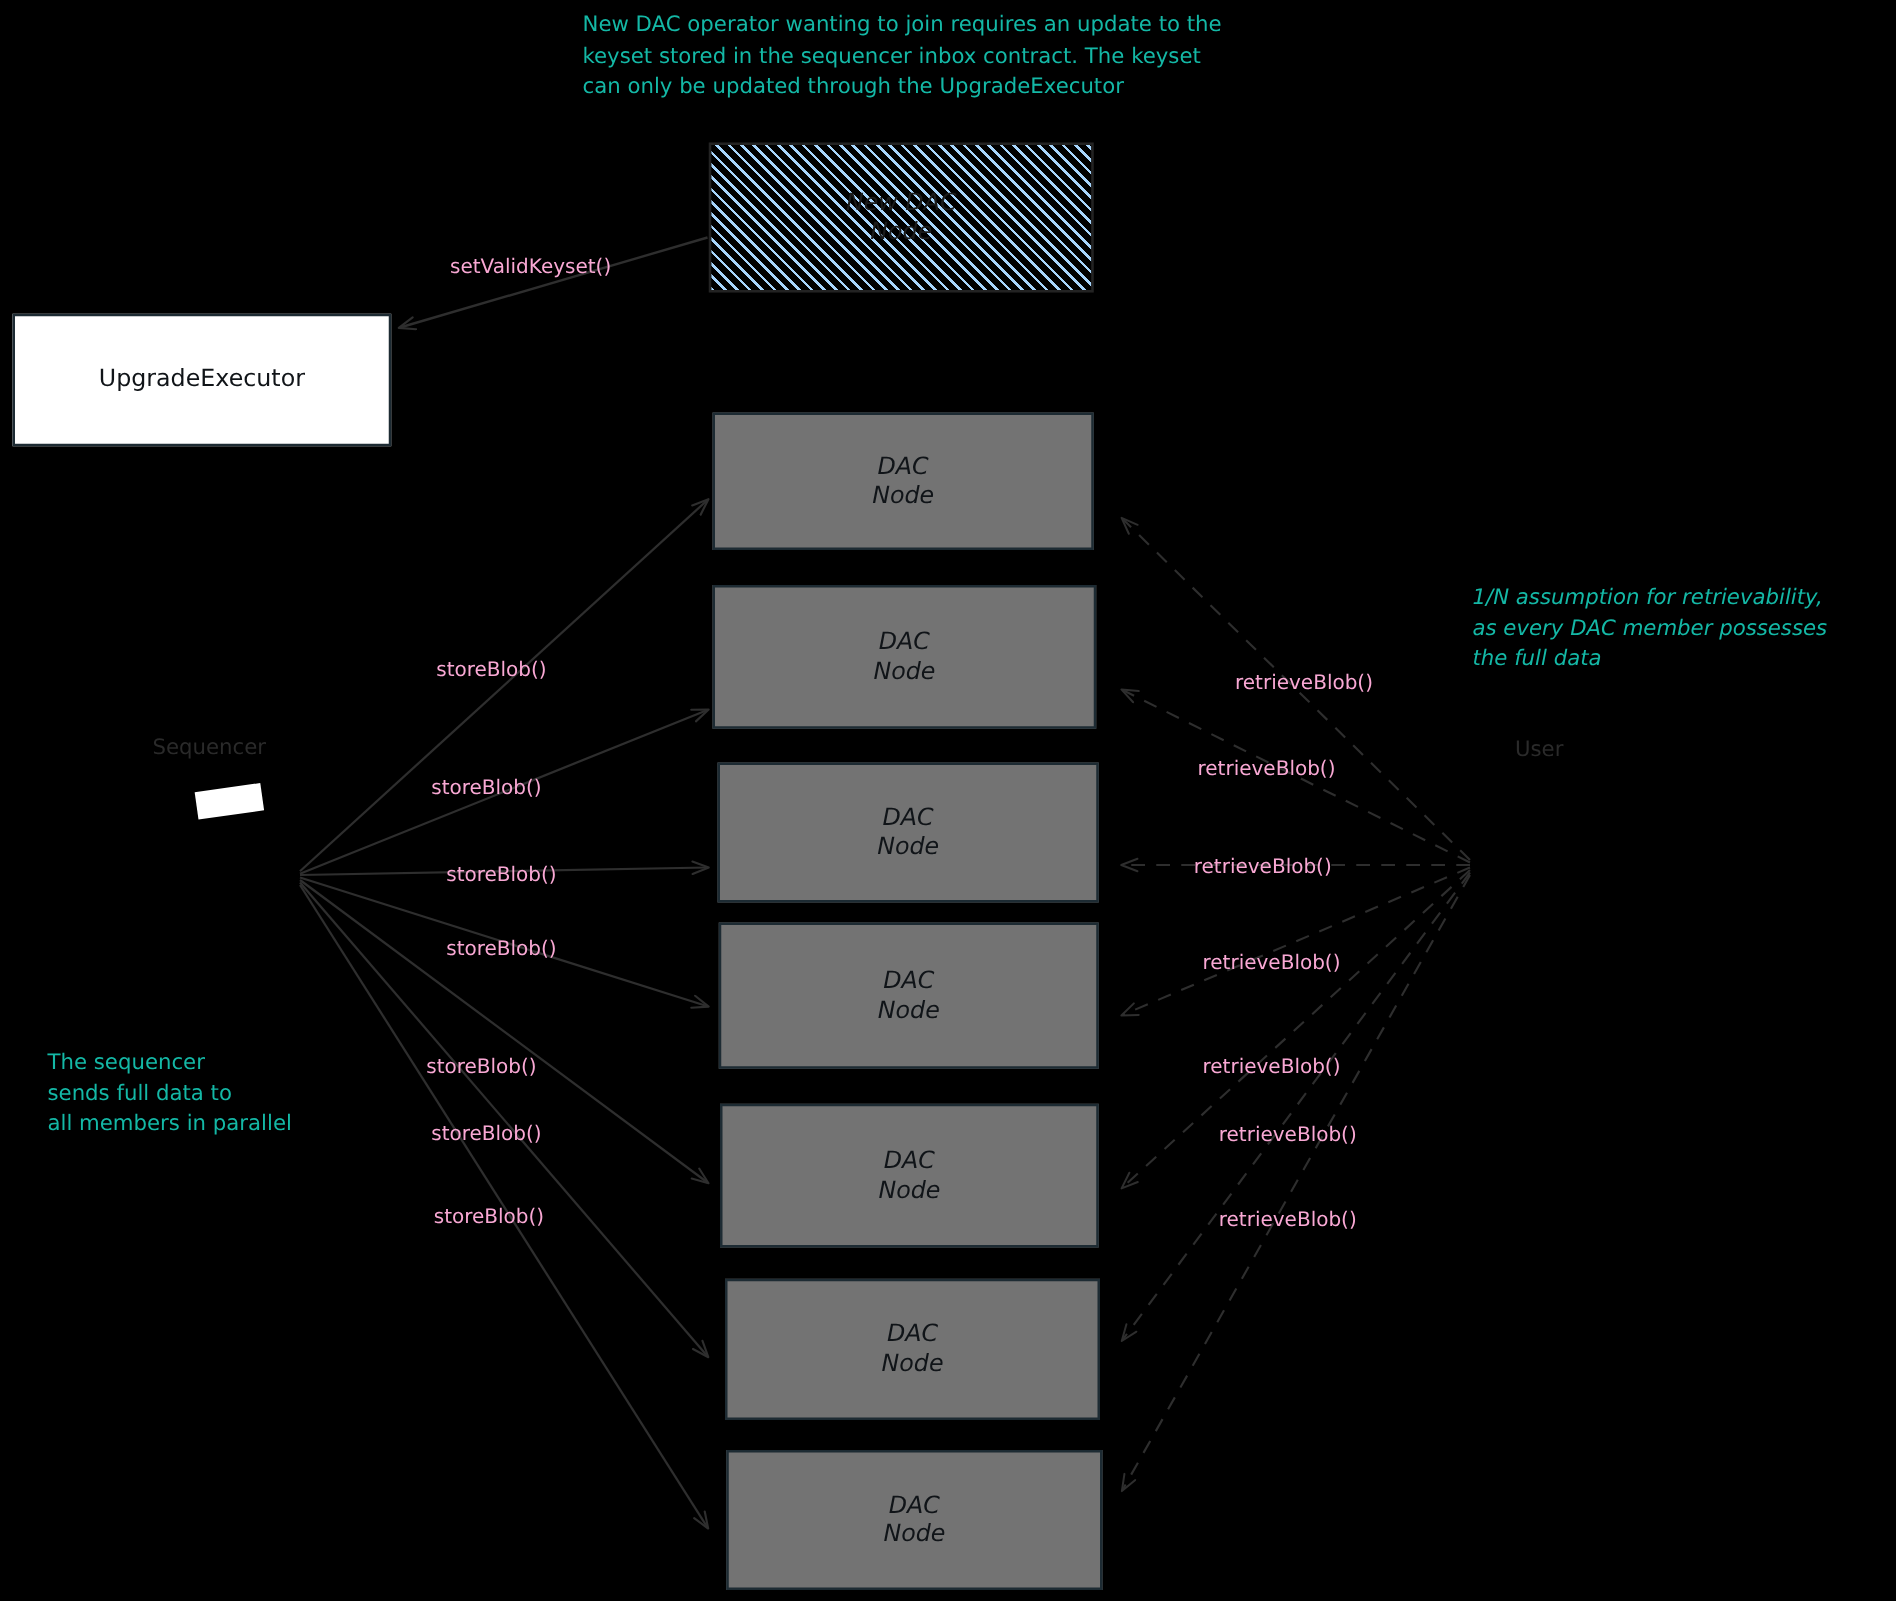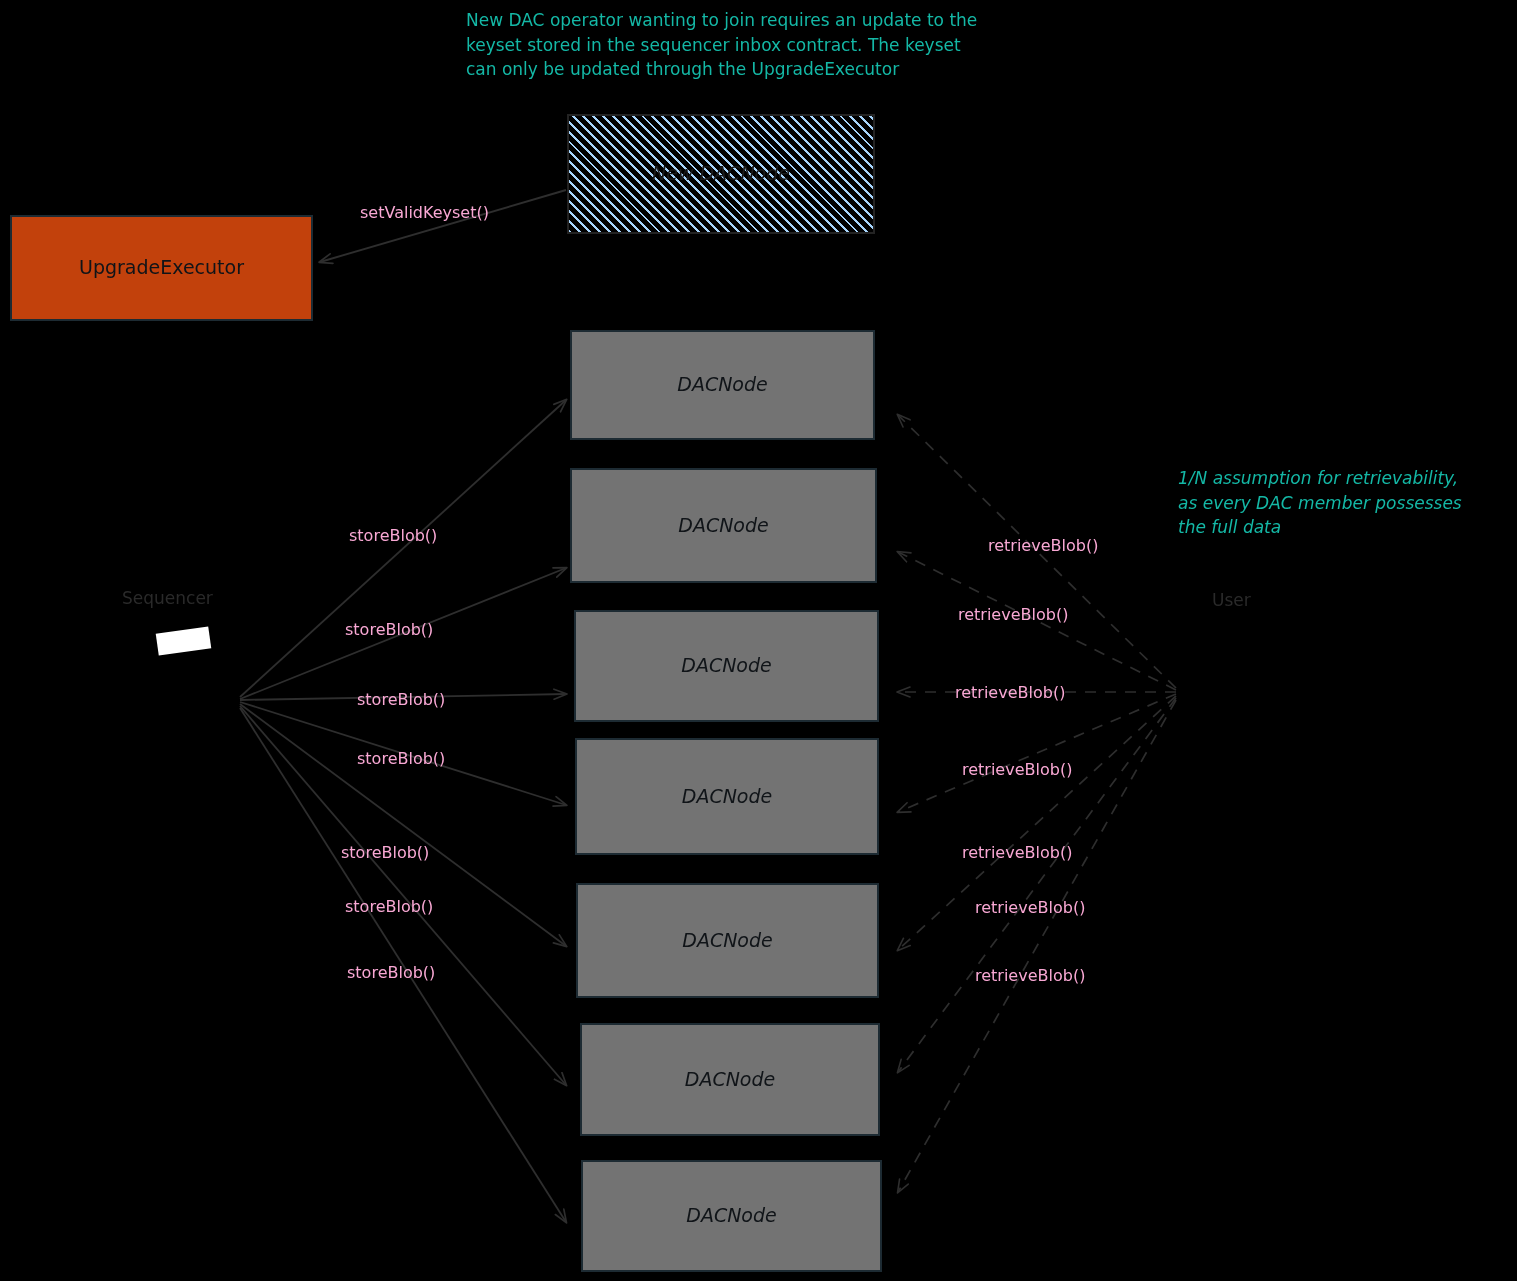--- a/index.html
+++ b/index.html
@@ -22,41 +22,42 @@
     top: 0;
     width: 1517px;
     height: 1281px;
     overflow: visible;
   }
   .node-box {
     position: absolute;
     border: 2px solid #1d2b33;
     box-sizing: border-box;
     display: flex;
-    flex-direction: row;
+    flex-direction: column;
     align-items: center;
     justify-content: center;
     line-height: 1.22;
   }
   .node-box .ln {
     display: block;
     text-align: center;
   }
   .dac-node {
     background: #737373;
     color: #101418;
     font-size: 19px;
     font-style: italic;
     font-family: "DejaVu Sans", sans-serif;
   }
   .upgrade-exec {
-    background: #c2410c;
+    background: #ffffff;
     color: #101418;
     font-size: 19px;
     font-family: "DejaVu Sans", sans-serif;
+    margin-top: 36px;
   }
   .new-dac-node {
     color: #1b1b1b;
     font-size: 19px;
     font-style: italic;
     background-color: #0a0a0a;
     background-image: repeating-linear-gradient(
         45deg,
         #a7d5fc 0px, #a7d5fc 2px,
         #000000 2px, #000000 7px);
@@ -178,20 +179,23 @@
   <div class="node-box dac-node" style="left:581px; top:1160px; width:301px; height:112px;">
     <span class="ln">DAC</span>
     <span class="ln">Node</span>
   </div>
 
   <div class="actor-label" style="left:122px; top:588px;">Sequencer</div>
   <div class="seq-body" style="left:157px; top:630px; width:53px; height:22px;"></div>
 
   <div class="actor-label" style="left:1212px; top:590px;">User</div>
 
+  <div class="annot" style="left:38px; top:838px; width:250px;">The sequencer
+sends full data to
+all members in parallel</div>
 
   <div class="annot" style="left:1178px; top:466px; width:330px;font-style:italic;">1/N assumption for retrievability,
 as every DAC member possesses
 the full data</div>
 
   <div class="edge-label" style="left:349px; top:526px;">storeBlob()</div>
   <div class="edge-label" style="left:345px; top:620px;">storeBlob()</div>
   <div class="edge-label" style="left:357px; top:690px;">storeBlob()</div>
   <div class="edge-label" style="left:357px; top:749px;">storeBlob()</div>
   <div class="edge-label" style="left:341px; top:843px;">storeBlob()</div>

